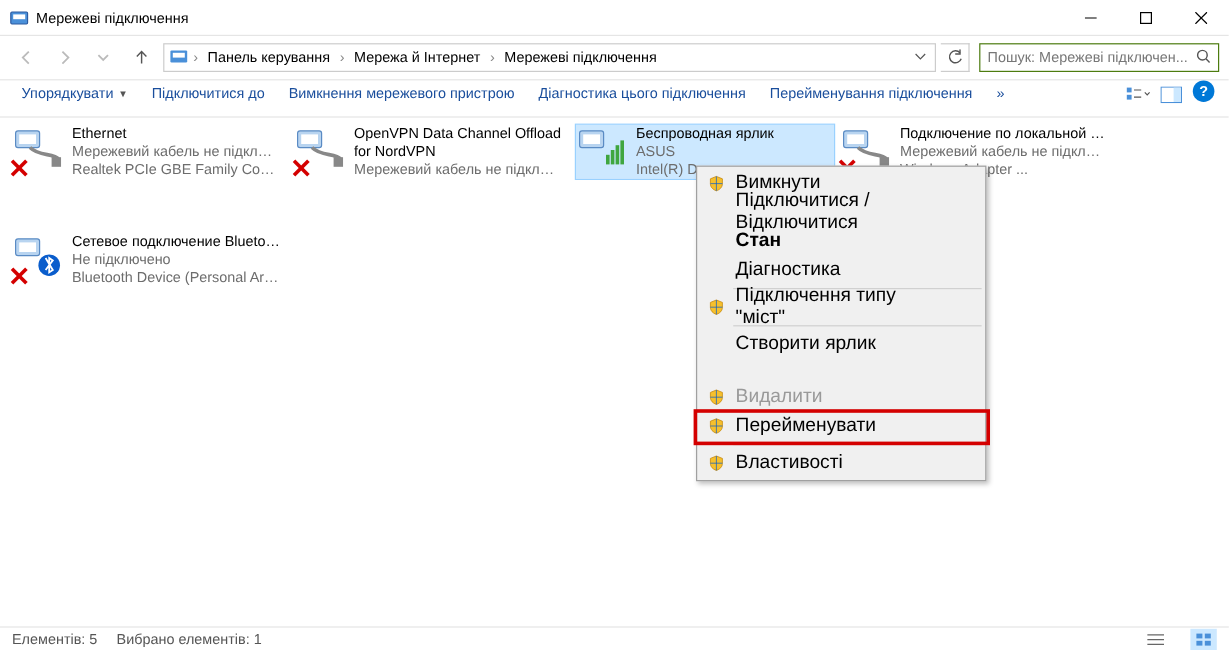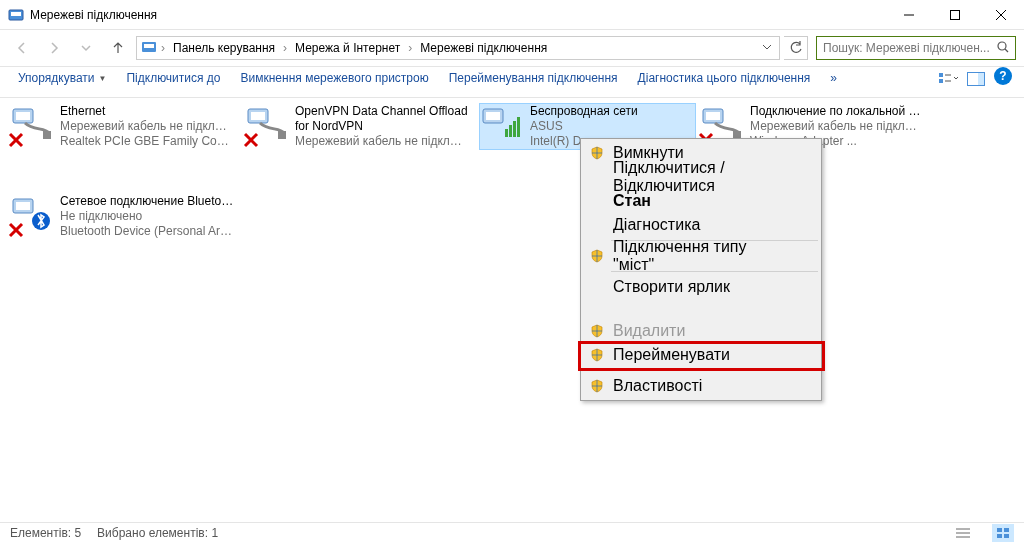--- a/index.html
+++ b/index.html
@@ -149,24 +149,24 @@
       <span>Упорядкувати</span>
       <span class="arr">▼</span>
     </div>
   <div class="cmd">
       <span>Підключитися до</span>
     </div>
   <div class="cmd">
       <span>Вимкнення мережевого пристрою</span>
     </div>
   <div class="cmd">
+      <span>Діагностика цього підключення</span>
+    </div>
+  <div class="cmd">
       <span>Перейменування підключення</span>
-    </div>
-  <div class="cmd">
-      <span>Діагностика цього підключення</span>
     </div>
   <div class="cmd">
       <span>»</span>
     </div>
   <div class="cmd-spacer"></div>
   <div class="cmd-icon">
       <svg width="22" height="16">
         <rect x="2" y="2" width="4" height="4" fill="#4a90d9"></rect>
         <rect x="2" y="8" width="4" height="4" fill="#4a90d9"></rect>
         <line x1="8" y1="4" x2="14" y2="4" stroke="#555"></line>
@@ -233,21 +233,21 @@
       <span><svg width="40" height="36">
             <rect x="2" y="4" width="20" height="14" rx="2" fill="#b8d4f0" stroke="#5a8bc4"></rect>
             <rect x="5" y="7" width="14" height="8" fill="#fff"></rect>
             <rect x="24" y="24" width="3" height="8" fill="#3fa63f"></rect>
             <rect x="28" y="20" width="3" height="12" fill="#3fa63f"></rect>
             <rect x="32" y="16" width="3" height="16" fill="#3fa63f"></rect>
             <rect x="36" y="12" width="3" height="20" fill="#3fa63f"></rect>
           </svg></span>
     </div>
     <div class="text">
-      <div class="name">Беспроводная сети</div>
+      <div class="name">Беспроводная ярлик</div>
       <div class="status">ASUS</div>
       <div class="device">Intel(R) Du</div>
     </div>
   </div>
 
   <div class="conn" style="left:700px; top:6px;">
     <div class="icon-wrap">
       <span><svg width="40" height="36">
             <rect x="2" y="4" width="20" height="14" rx="2" fill="#b8d4f0" stroke="#5a8bc4"></rect>
             <rect x="5" y="7" width="14" height="8" fill="#fff"></rect>

